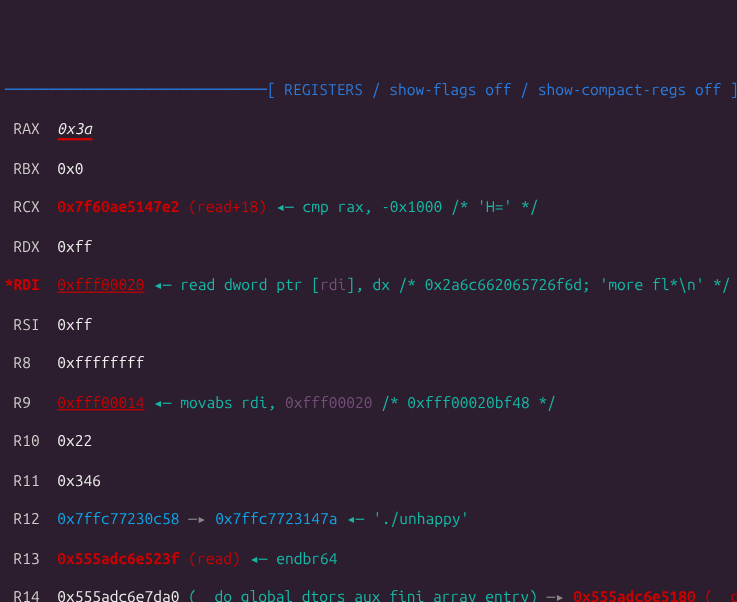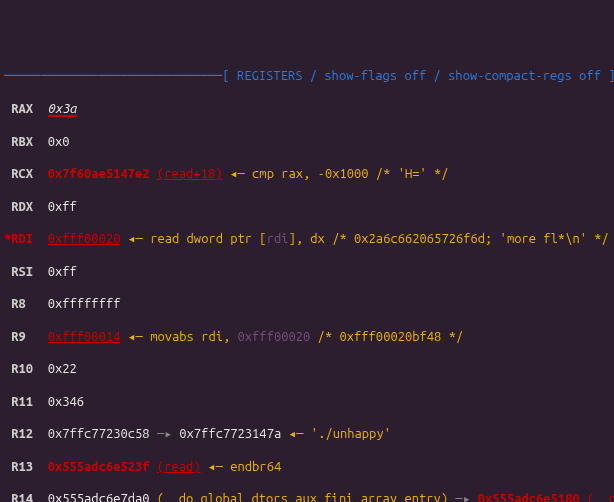--- a/index.html
+++ b/index.html
@@ -9,29 +9,29 @@
     font-size: 13px;
     line-height: 1.25;
     color: #d0cfcc;
     padding: 2px 4px;
     white-space: pre;
     overflow: hidden;
     width: 614px;
     height: 502px;
   }
   .section-header { color: #2a7bde; text-align: center; }
-  .reg-name { color: #d0cfcc; font-weight: bold; }
+  .reg-name { color: #d0cfcc; font-weight: normal; }
   .reg-name-star { color: #cc0000; font-weight: bold; margin-top: 12px; }
-  .addr-yellow { color: #e5e5e5; }
+  .addr-yellow { color: #0ea5e9; }
   .addr-red { color: #cc0000; font-weight: bold; }
   .addr-red-u { color: #cc0000; text-decoration: underline; }
-  .paren-red { color: #cc0000; text-decoration: underline; }
+  .paren-red { color: #cc0000; }
   .text-purple { color: #75507b; text-align: center; }
   .arrow { color: #888; }
-  .comment { color: #eab308; }
+  .comment { color: #14b8a6; }
   .bright { color: #eeeeec; }
   .ul-red { border-bottom: 2px solid #cc0000; display: inline-block; line-height: 1; font-style: italic; }
   .line { display: block; min-height: 16px; }
 </style>
 </head>
 <body>
 
 
 
 <span class="line section-header">──────────────────────────────[ REGISTERS / show-flags off / show-compact-regs off ]──</span>

